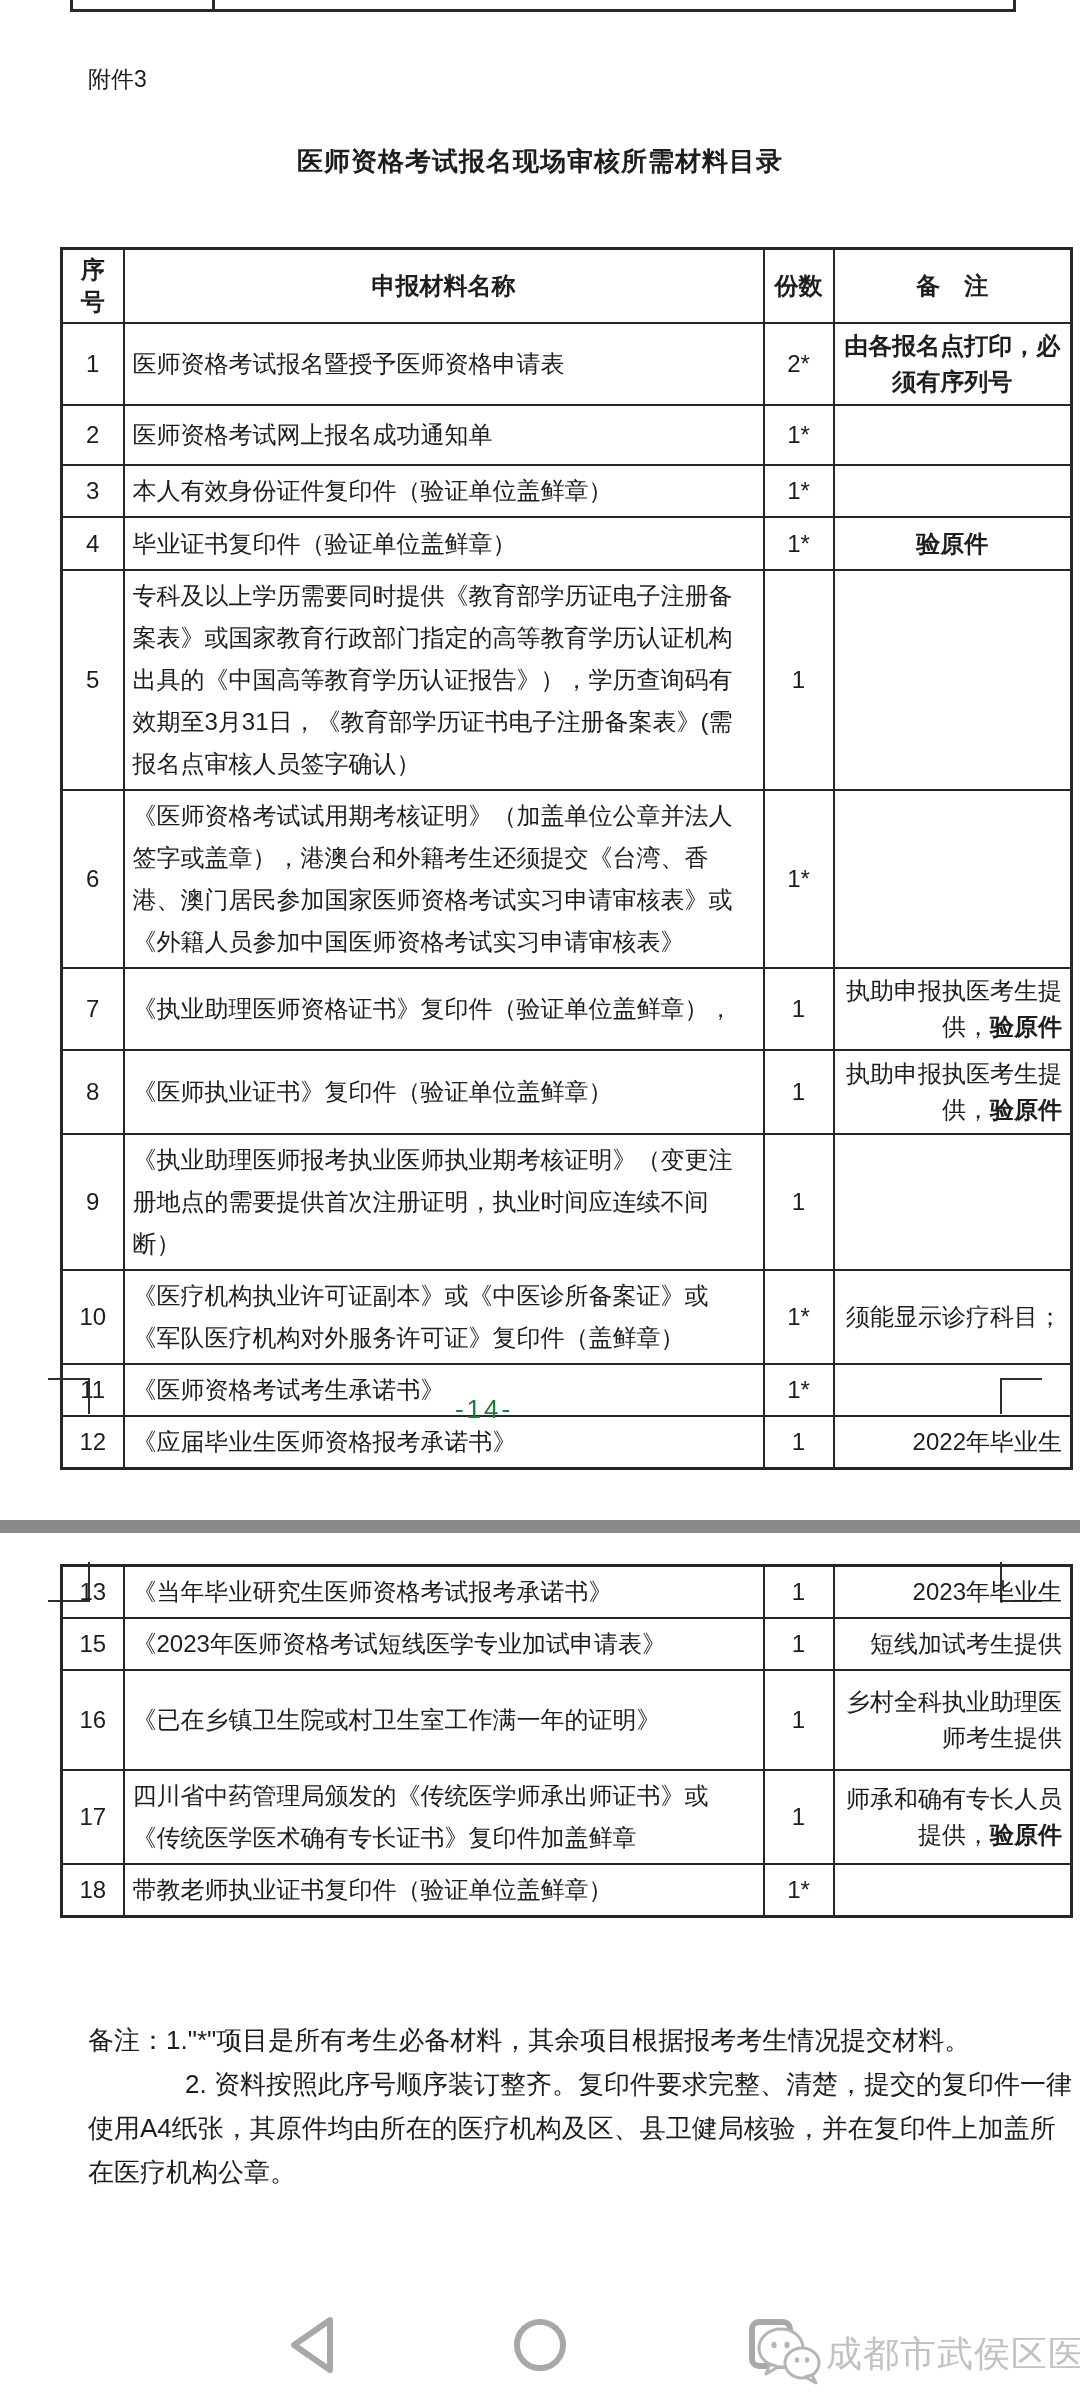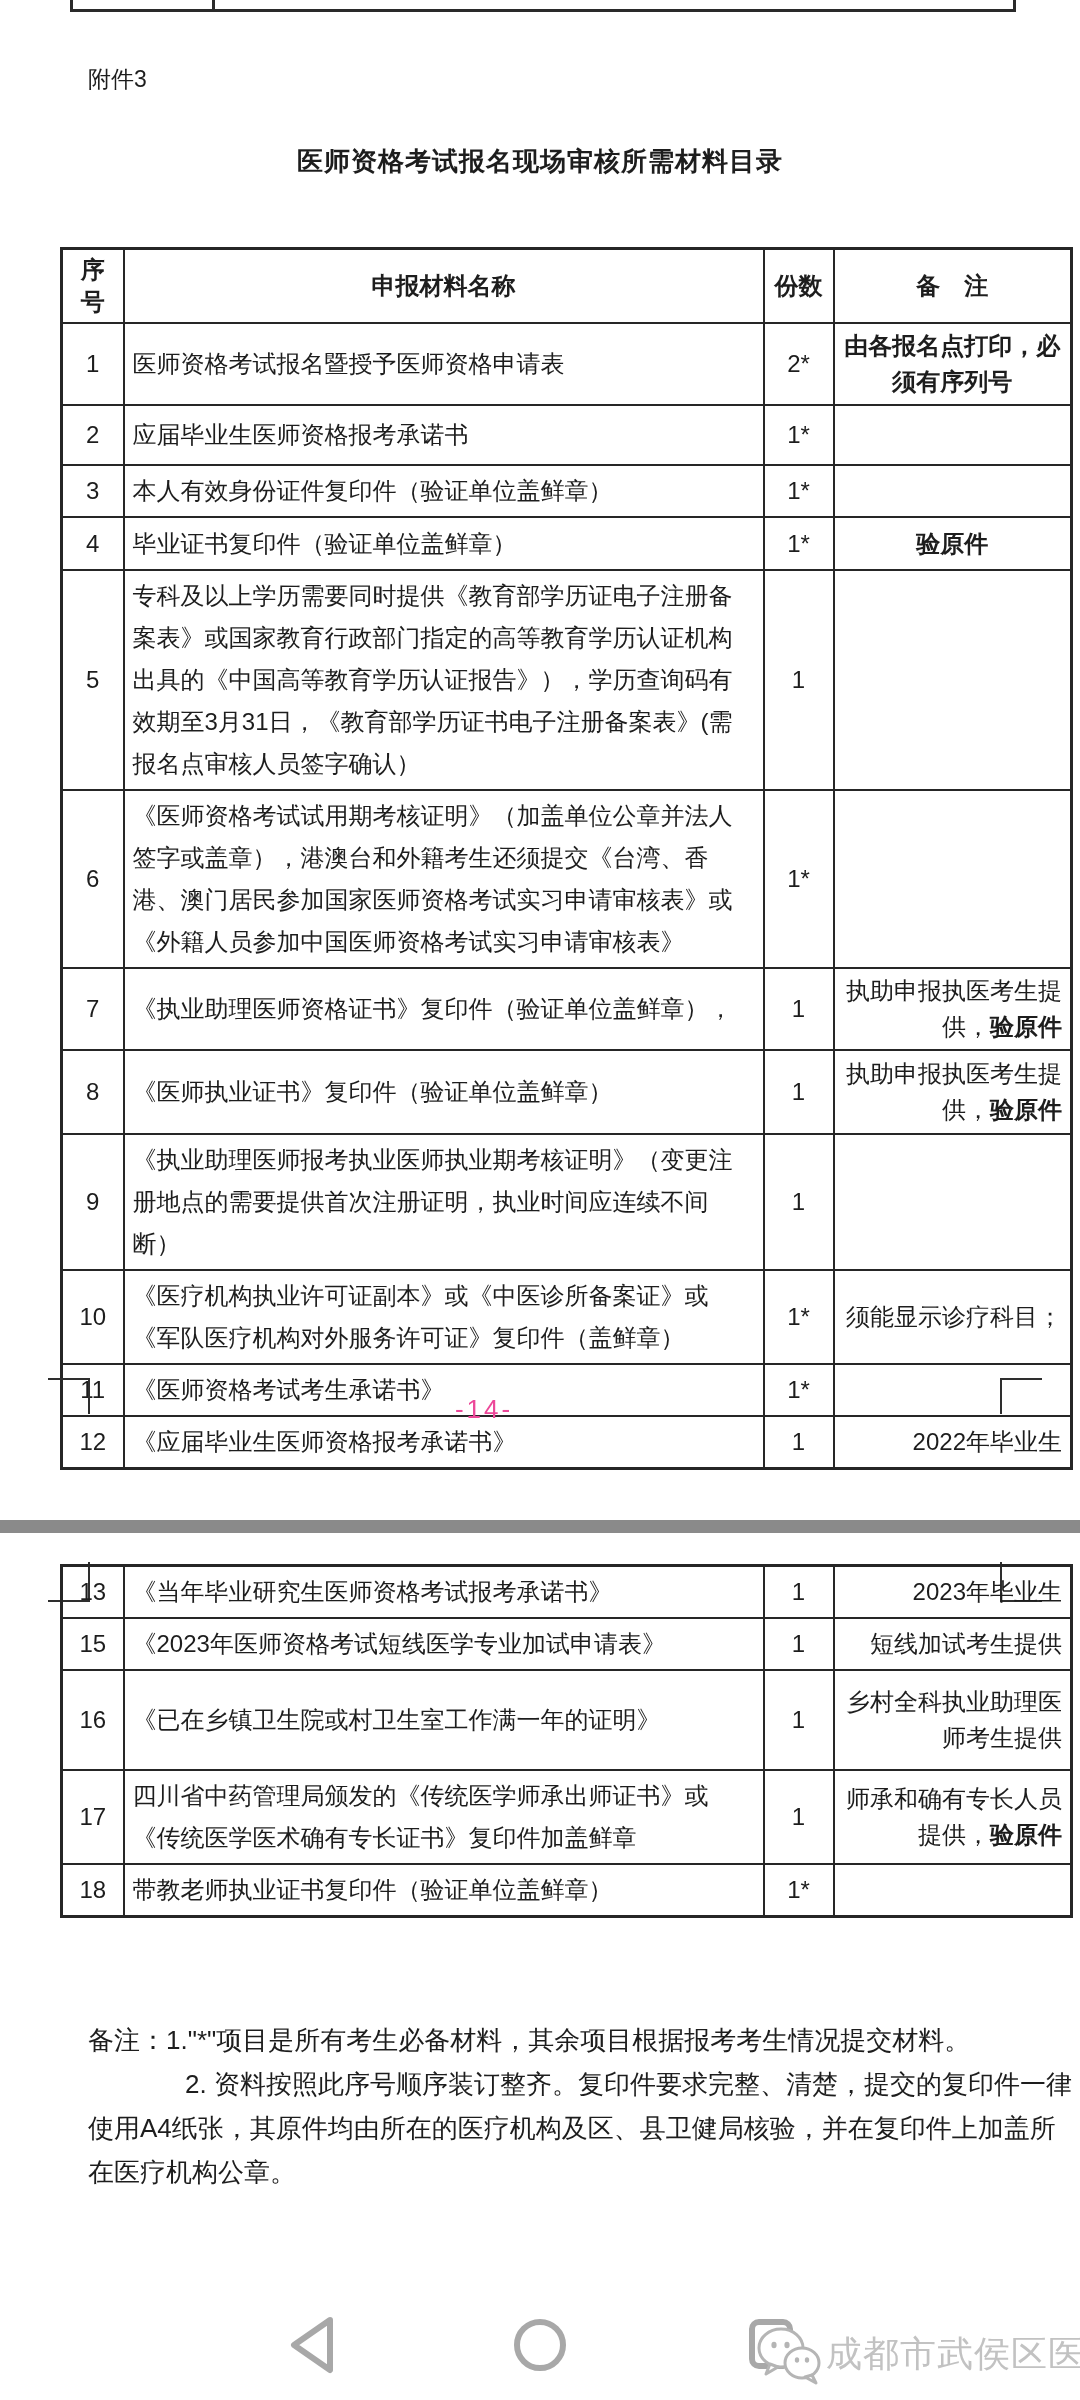--- a/index.html
+++ b/index.html
@@ -19,21 +19,21 @@
   th.hdr{font-size:26px;font-weight:bold;text-align:center;padding:2px;}
   td.no,td.copies{text-align:center;}
   td.name{text-align:left;padding:4px 10px 4px 16px;line-height:42px;}
   td.remark{font-size:24px;line-height:36px;padding:4px 8px;}
   td.remark.center{text-align:center;}
   td.remark.left{text-align:right;}
   #table1{left:60px;top:229px;margin-top:18px;}
   #table2{left:60px;top:1564px;}
   
   .mark{position:absolute;background:#2e2e2e;}
-  #page-num{left:0;top:1394px;width:968px;text-align:center;font-size:26px;color:#ec4899;letter-spacing:3px;}
+  #page-num{left:0;top:1394px;width:968px;text-align:center;font-size:26px;color:#15803d;letter-spacing:3px;}
   #gray-bar{left:0;top:1520px;width:1080px;height:13px;background:#8a8a8a;}
   
   #notes{left:88px;top:2018px;width:950px;font-size:26px;line-height:44px;}
   #notes .nline{white-space:nowrap;}
   #notes .ind{padding-left:97px;}
   
   .navicon{position:absolute;}
   #watermark-text{position:absolute;left:826px;top:2330px;font-size:36px;color:#c2c2c2;letter-spacing:1px;white-space:nowrap;}
 </style>
 </head>
@@ -68,21 +68,21 @@
       </thead>
     <tbody>
         <tr style="height: 80px;">
           <td class="no">1</td>
           <td class="name">医师资格考试报名暨授予医师资格申请表</td>
           <td class="copies">2*</td>
           <td class="remark center"><b>由各报名点打印，必须有序列号</b></td>
         </tr>
         <tr style="height: 60px;">
           <td class="no">2</td>
-          <td class="name">应届毕业生医师资格报考承诺书</td>
+          <td class="name">医师资格考试网上报名成功通知单</td>
           <td class="copies">1*</td>
           <td class="remark"></td>
         </tr>
         <tr style="height: 52px;">
           <td class="no">3</td>
           <td class="name">本人有效身份证件复印件（验证单位盖鲜章）</td>
           <td class="copies">1*</td>
           <td class="remark"></td>
         </tr>
         <tr style="height: 53px;">

